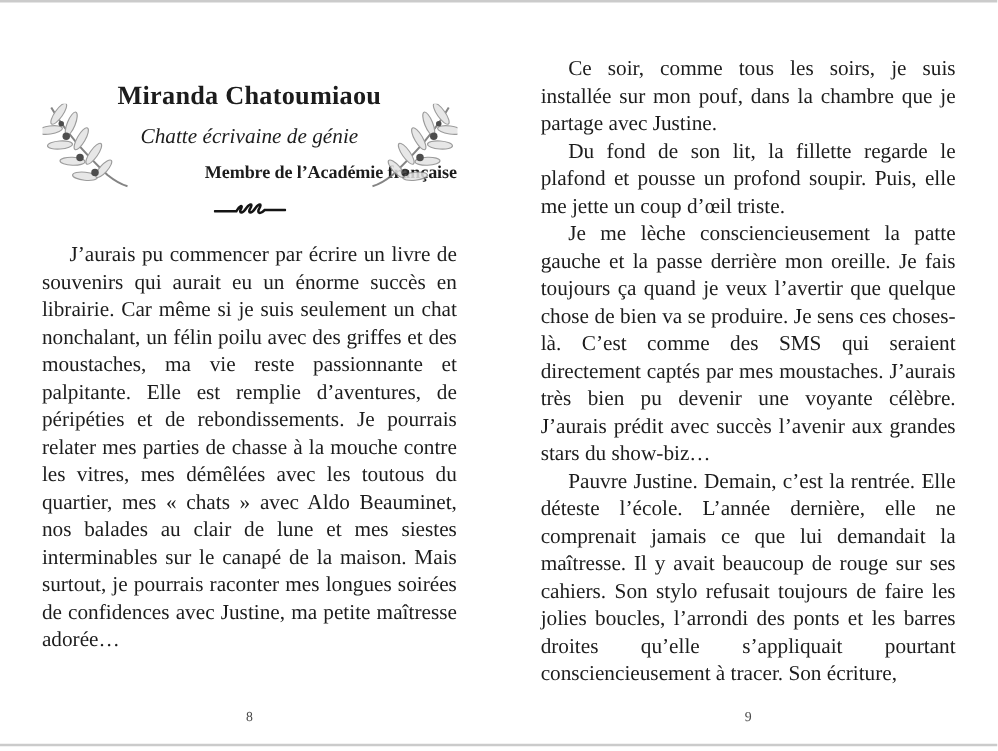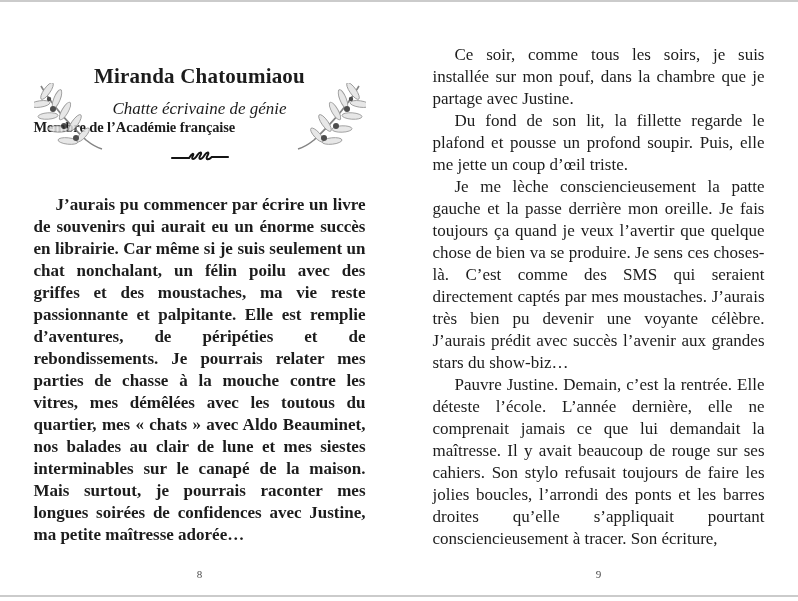--- a/index.html
+++ b/index.html
@@ -28,32 +28,32 @@
     margin:0; padding-top:64px;
     text-align:center;
     font-size:21px; font-weight:bold;
     letter-spacing:0.2px;
   }
   .chapter-subtitle {
     margin-top:10px; text-align:center;
     font-style:italic; font-size:17px;
   }
   .chapter-affiliation {
-    text-align:left;
+    margin-top:11px; text-align:right;
     font-weight:bold; font-size:14.5px; letter-spacing:-0.1px;
   }
   .divider { margin-top:13px; text-align:center; height:17px; }
 
   .body-text {
     font-size:17px; line-height:22px;
     text-align:justify;
     hyphens:auto; -webkit-hyphens:auto;
   }
   .body-text p { margin:0; text-indent:22px; }
-  .left-body  { margin-top:28px;font-weight:bold; }
+  .left-body  { margin-top:16px; }
   .right-body { padding-top:44px; }
 
   .pagenum {
     position:absolute; bottom:21px; left:0; width:100%;
     text-align:center; font-size:11px; color:#4a4a4a;
   }
 
   svg { display:block; margin:0 auto; }
 </style>
 </head>

